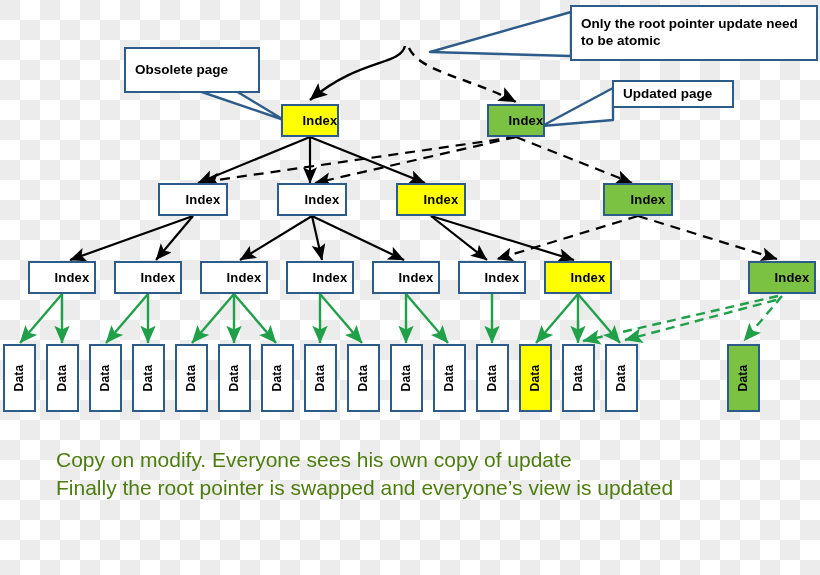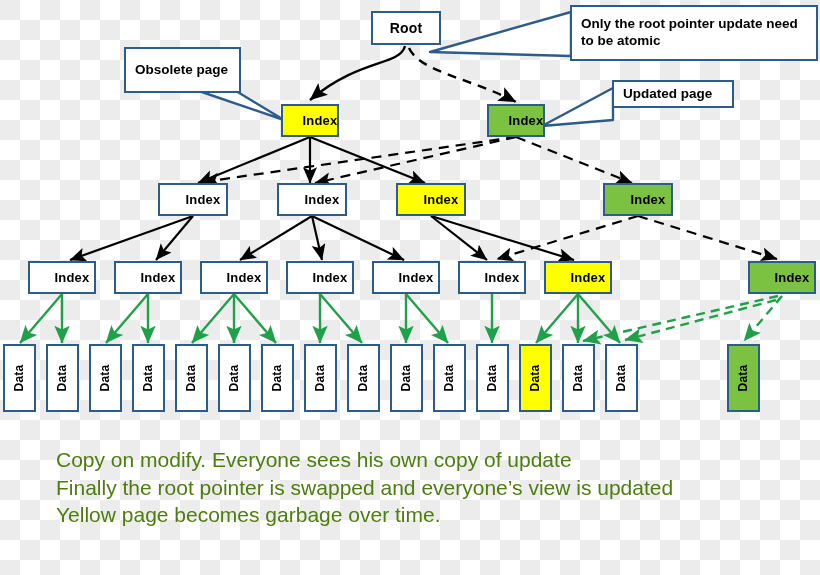--- a/index.html
+++ b/index.html
@@ -181,35 +181,32 @@
       <path d="M196,90 L284,120 L236,91 Z" fill="#ffffff" stroke="#2e5c8a" stroke-width="2.4" stroke-linejoin="round"></path>
     </g>
     <g>
       <path d="M571,12 L430,52 L571,56 Z" fill="#ffffff" stroke="#2e5c8a" stroke-width="2.4" stroke-linejoin="round"></path>
     </g>
     <g>
       <path d="M613,88 L542,126 L613,120 Z" fill="#ffffff" stroke="#2e5c8a" stroke-width="2.4" stroke-linejoin="round"></path>
     </g>
   </svg>
 
-  <div class="callout" style="left:124px;top:47px;width:117px;height:46px;display:flex;align-items:center;">
+  <div class="callout" style="left:124px;top:47px;width:136px;height:46px;display:flex;align-items:center;">
     <span>Obsolete page</span>
   </div>
 
   <div class="callout" style="left:570px;top:5px;width:248px;height:56px;display:flex;align-items:center;justify-content:center;">
     <span>Only the root pointer update need to be atomic</span>
   </div>
 
   <div class="callout" style="left:612px;top:80px;width:122px;height:28px;display:flex;align-items:center;">
     <span>Updated page</span>
   </div>
 
-  <div class="node root" style="left:371px;top:11px;width:70px;height:34px;">
-    <span>Root</span>
-  </div>
 
   <div class="node idx yellow" style="left:281px;top:104px;width:58px;height:33px;">
     <span>Index</span>
   </div>
   <div class="node idx green" style="left:487px;top:104px;width:58px;height:33px;">
     <span>Index</span>
   </div>
 
   <div class="node idx" style="left:158px;top:183px;width:70px;height:33px;">
     <span>Index</span>
@@ -294,16 +291,15 @@
   <div class="node data" style="left:605px;top:344px;width:33px;height:68px;">
     <span>Data</span>
     </div>
   <div class="node data green" style="left:727px;top:344px;width:33px;height:68px;">
     <span>Data</span>
     </div>
 
   <div id="caption">
     <div>Copy on modify.  Everyone sees his own copy of update</div>
     <div>Finally the root pointer is swapped and everyone’s view is updated</div>
-    <div>Yellow page becomes garbage over time.</div>
   </div>
 
 </div>
 
 </body></html>

